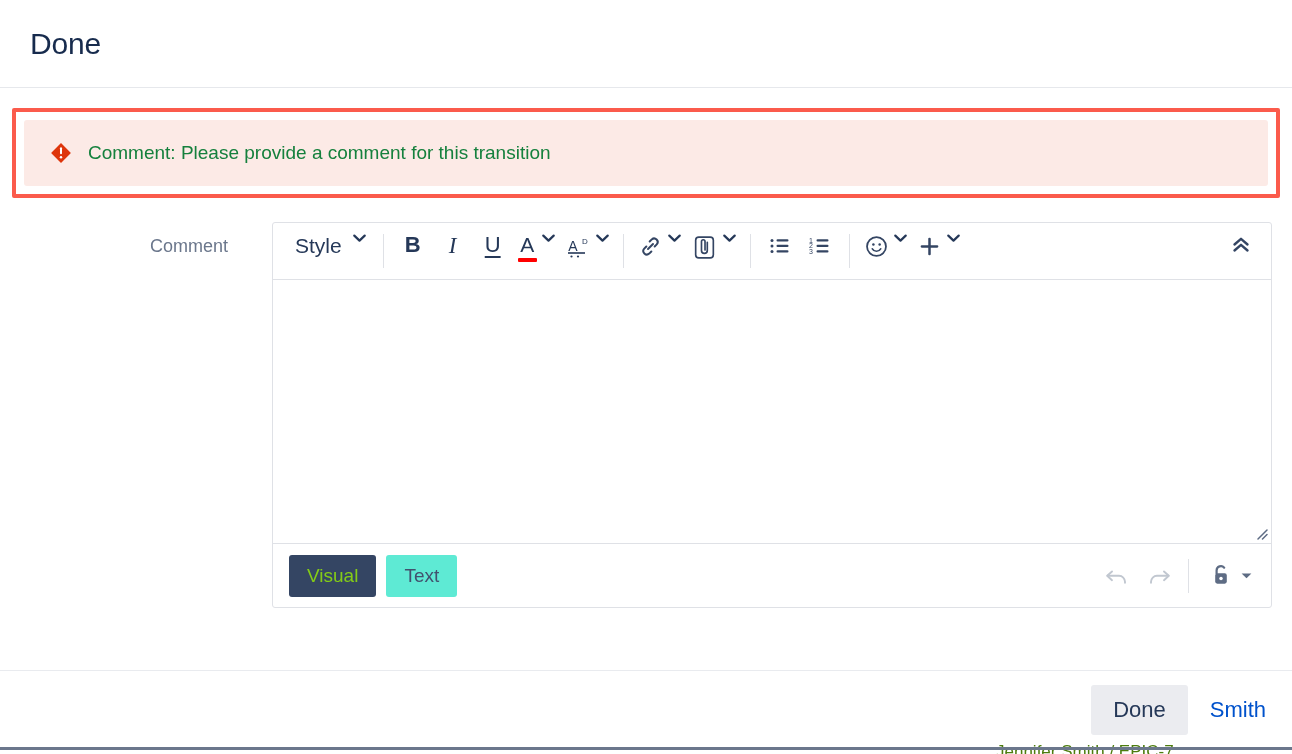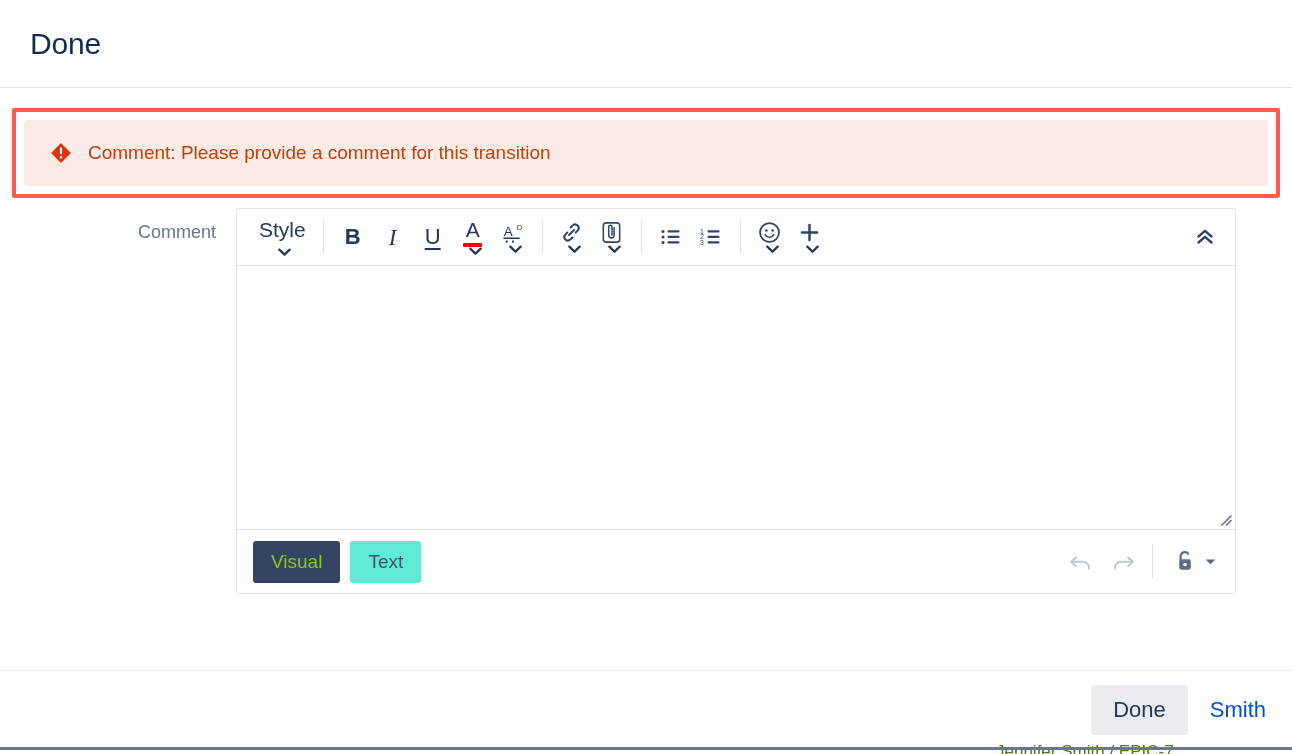--- a/index.html
+++ b/index.html
@@ -55,28 +55,30 @@
   }
   .error-icon {
     width: 22px;
     height: 22px;
     flex: none;
     margin-right: 16px;
     display: block;
   }
   .error-text {
     font-size: 19px;
-    color: #c2410c;
+    color: #15803d;
     line-height: 24px;
   }
 
   
   .form-row {
     display: flex;
-    margin-top: 10px;
+    margin-top: 24px;
+    padding-left: 12px;
+    gap: 24px;
   }
   .field-label {
     width: 236px;
     box-sizing: border-box;
     text-align: right;
     padding-right: 20px;
     padding-top: 14px;
     font-size: 18px;
     color: #6B778C;
     flex: none;
@@ -100,31 +102,29 @@
   }
   .tb-sep {
     width: 1px;
     height: 34px;
     background: #DFE1E6;
     margin: 0 9px;
     flex: none;
   }
   .tb-btn {
     display: flex;
-    align-items: center;
     justify-content: center;
     height: 34px;
     min-width: 30px;
     padding: 0 5px;
     cursor: pointer;
     color: #344563;
     background: transparent;
     border: none;
     border-radius: 3px;
-    flex-direction: column;
   }
   .style-btn {
     font-size: 21px;
     color: #253858;
     padding: 0 8px;
     gap: 6px;
   }
   .fmt-letter {
     font-size: 22px;
     color: #253858;

